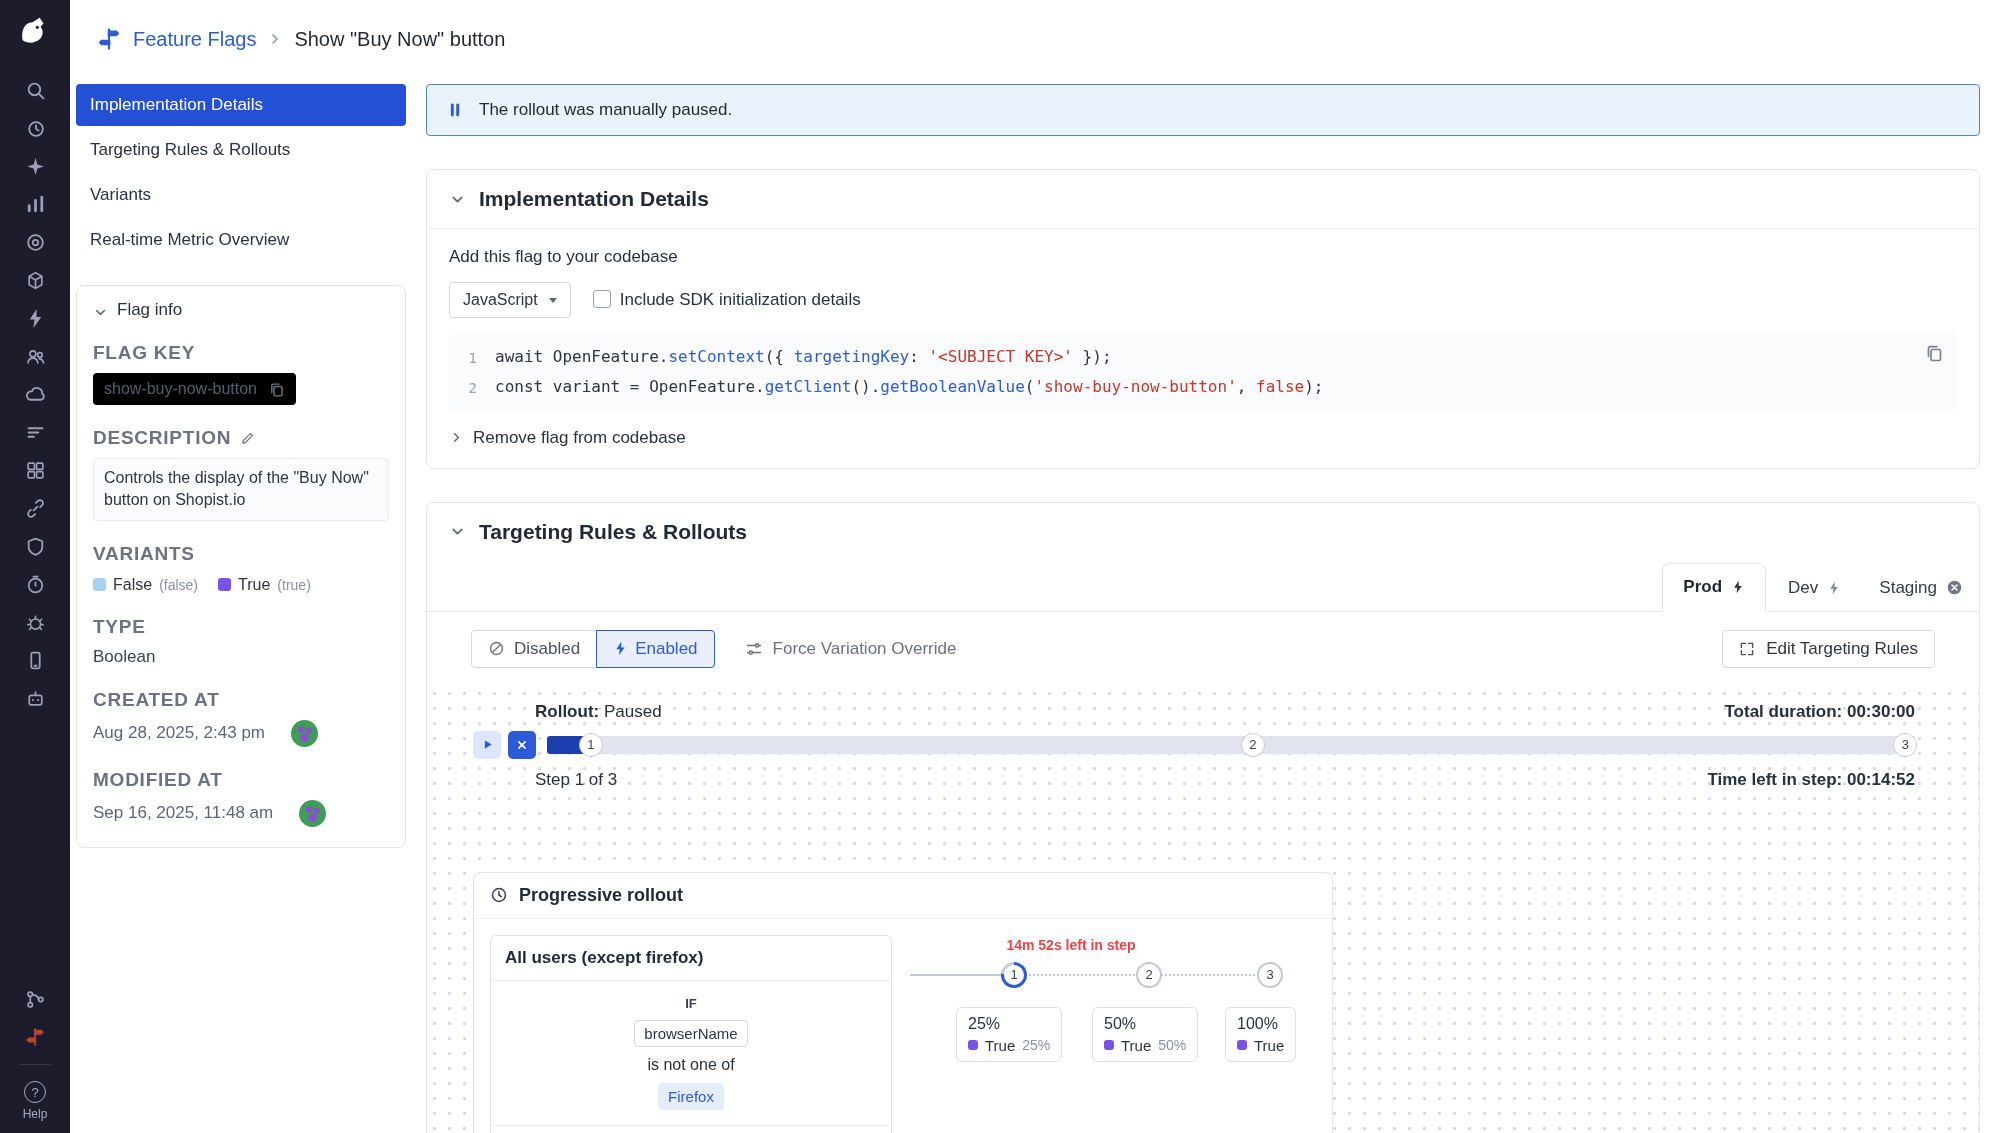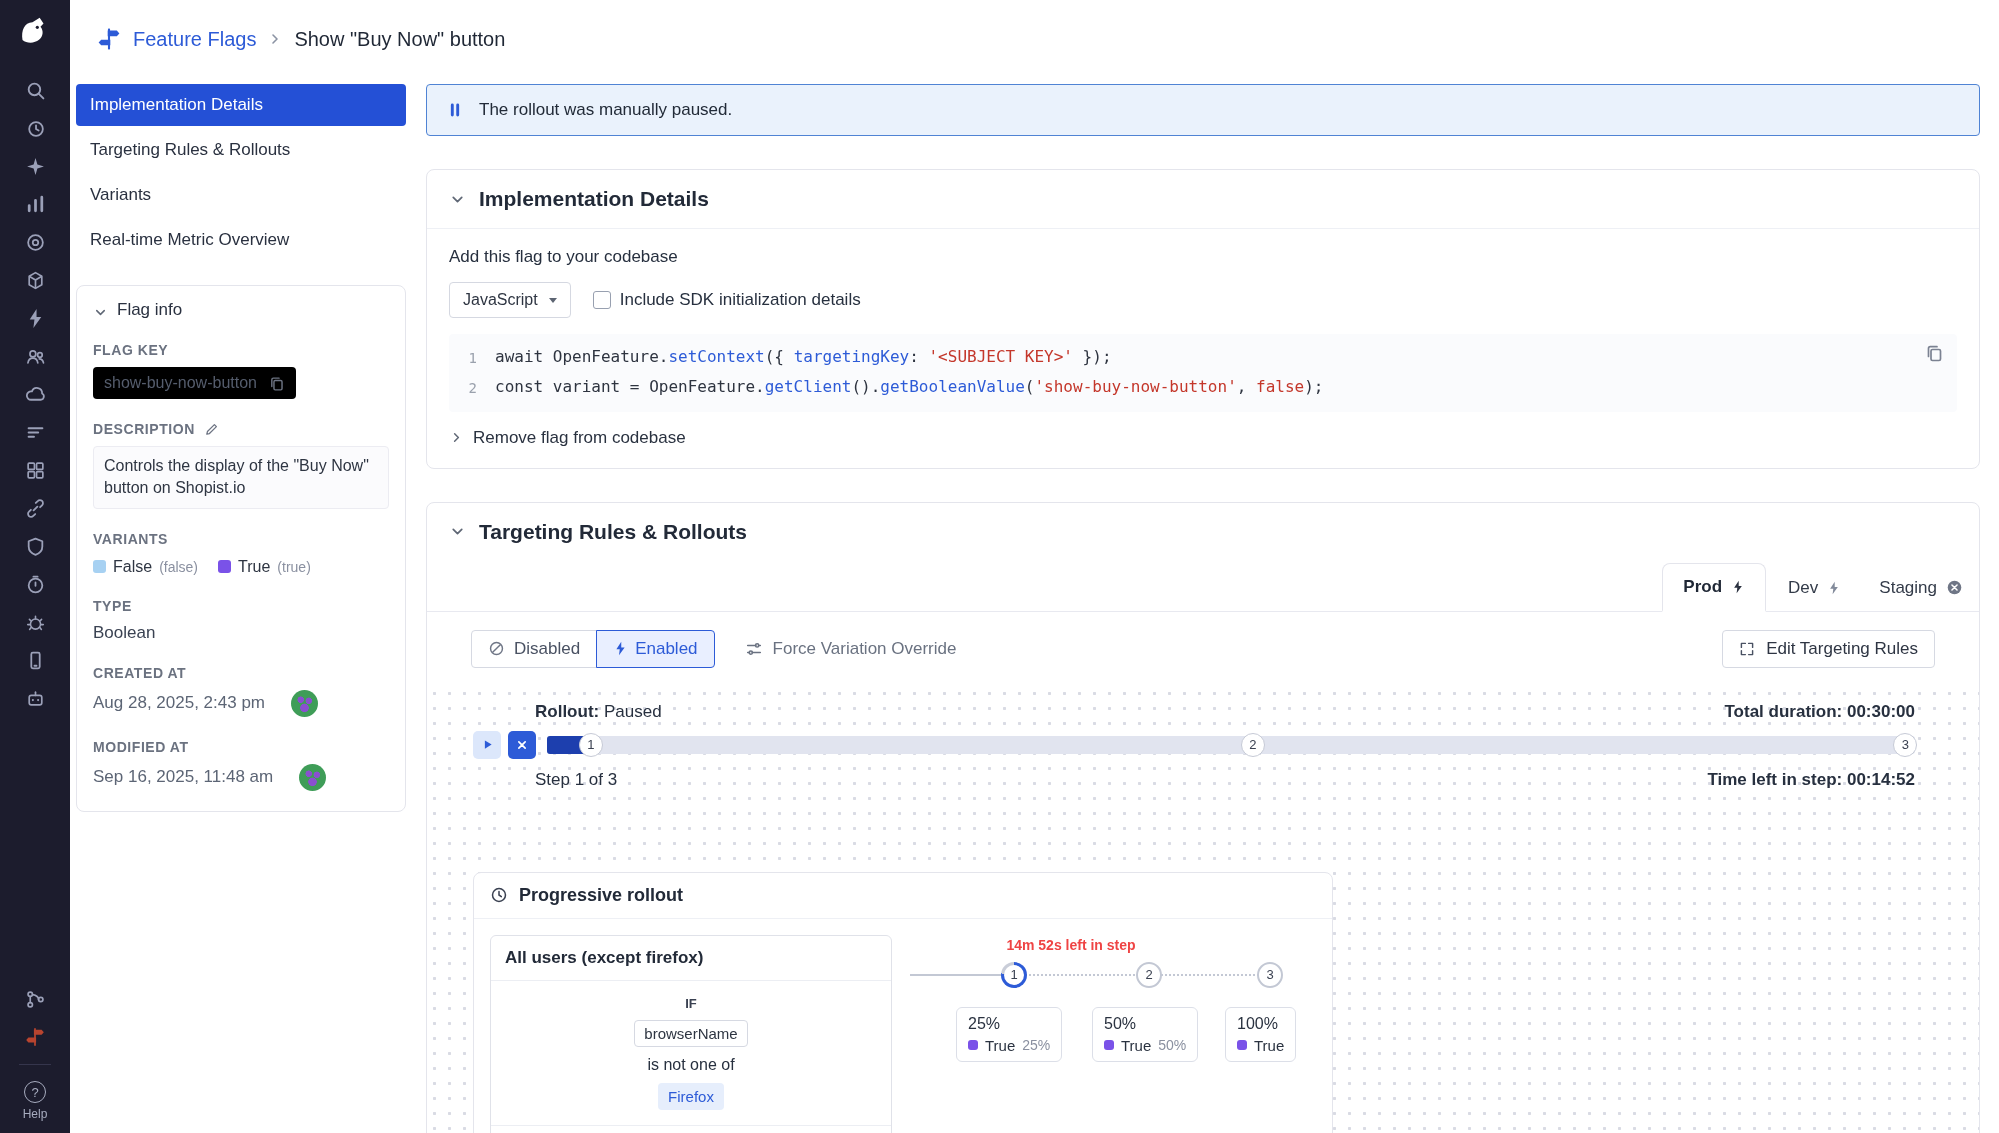--- a/index.html
+++ b/index.html
@@ -33,21 +33,21 @@
   .crumb-page{ color:#1f2735; font-size:20px; font-weight:500; }
 
   .content{ display:flex; gap:20px; padding:6px 19px 0 0; height:1049px; }
 
   
   .leftpanel{ width:336px; flex:none; }
   .nav-item{ margin:0 0 3px 6px; padding:11px 14px; border-radius:4px; font-size:17px; color:#2a3140;}
   .nav-item.active{ background:#2450d6; color:#fff; font-weight:500; }
   .flagbox{ margin:24px 0 0 6px; border:1px solid var(--border); border-radius:8px; padding:14px 16px 20px;}
   .flagbox-head{ display:flex; align-items:flex-end; gap:9px; font-size:17px; font-weight:500; color:#2a3140;}
-  .lbl{ margin-top:22px; font-size:14px; font-weight:700; color:var(--muted); letter-spacing:.04em;}
+  .lbl{ margin-top:22px; font-size:19px; font-weight:700; color:var(--muted); letter-spacing:.04em;}
   .lbl-row{ display:flex; align-items:center; gap:9px; }
   .keypill{ margin-top:9px; display:inline-flex; align-items:center; gap:11px; background:#000000; border-radius:4px; padding:7px 11px; font-size:16px; color:#555d6d;}
   .descbox{ margin-top:9px; border:1px solid #ececf2; background:#fbfbfd; border-radius:4px; padding:8px 10px; font-size:16px; line-height:1.4; color:#2e3542;}
   .variant-row{ margin-top:11px; display:flex; align-items:center; gap:20px; font-size:16px; color:#2e3542;}
   .vitem{ display:flex; align-items:center; gap:7px; }
   .sq{ width:13px; height:13px; border-radius:3px; flex:none;}
   .sq-false{ background:#a7d1f2; } .sq-true{ background:#7a52e8; }
   .vkey{ color:#8a90a0; font-size:14px; }
   .type-val{ margin-top:9px; font-size:17px; color:#3a4252; }
   .date-row{ margin-top:9px; display:flex; align-items:center; gap:26px; font-size:17px; color:#5c6575;}
@@ -64,21 +64,21 @@
            display:flex; align-items:center; gap:15px; padding:0 19px; font-size:17px; color:#222b38;}
   .card{ background:#fff; border:1px solid var(--border); border-radius:8px; margin-top:33px;}
   .card-head{ display:flex; align-items:center; gap:13px; padding:17px 22px; font-size:21px; font-weight:600; color:#222a38;}
   .chev{ color:#5f6775; }
   .impl .card-head{ border-bottom:1px solid #eef0f5; }
   .impl-body{ padding:18px 22px 20px; }
   .impl-sub{ font-size:17px; }
   .impl-controls{ margin-top:15px; display:flex; align-items:center; gap:22px; }
   .dd{ border:1px solid #d5d8e1; border-radius:4px; padding:8px 13px; display:flex; align-items:center; gap:11px; font-size:16px; color:#2e3542; background:#fff;}
   .caret{ width:0; height:0; border-left:4.5px solid transparent; border-right:4.5px solid transparent; border-top:5.5px solid #5c6472;}
-  .chk{ display:flex; align-items:center; gap:9px; font-size:17px;}
+  .chk{ display:flex; gap:9px; font-size:17px;}
   .chkbox{ width:18px; height:18px; border:1.5px solid #98a0b0; border-radius:3px; background:#fff;}
   .codeblock{ margin-top:16px; background:#fafbfd; border-radius:4px; padding:8px 16px 10px; position:relative;
               font-family:"DejaVu Sans Mono", monospace; font-size:16px; line-height:1.85; color:#2e3440;}
   .codeline{ display:flex; gap:18px; white-space:pre; }
   .ln{ color:#9aa1ad; font-size:14px; width:12px; text-align:right; padding-top:4px; flex:none;}
   .c-fn{ color:var(--blue); } .c-str{ color:#c4372b; }
   .code-copy{ position:absolute; top:9px; right:13px; color:#7b8292;}
   .remove-row{ margin-top:16px; display:flex; align-items:center; gap:9px; font-size:17px; color:#2a3240;}
 
   

